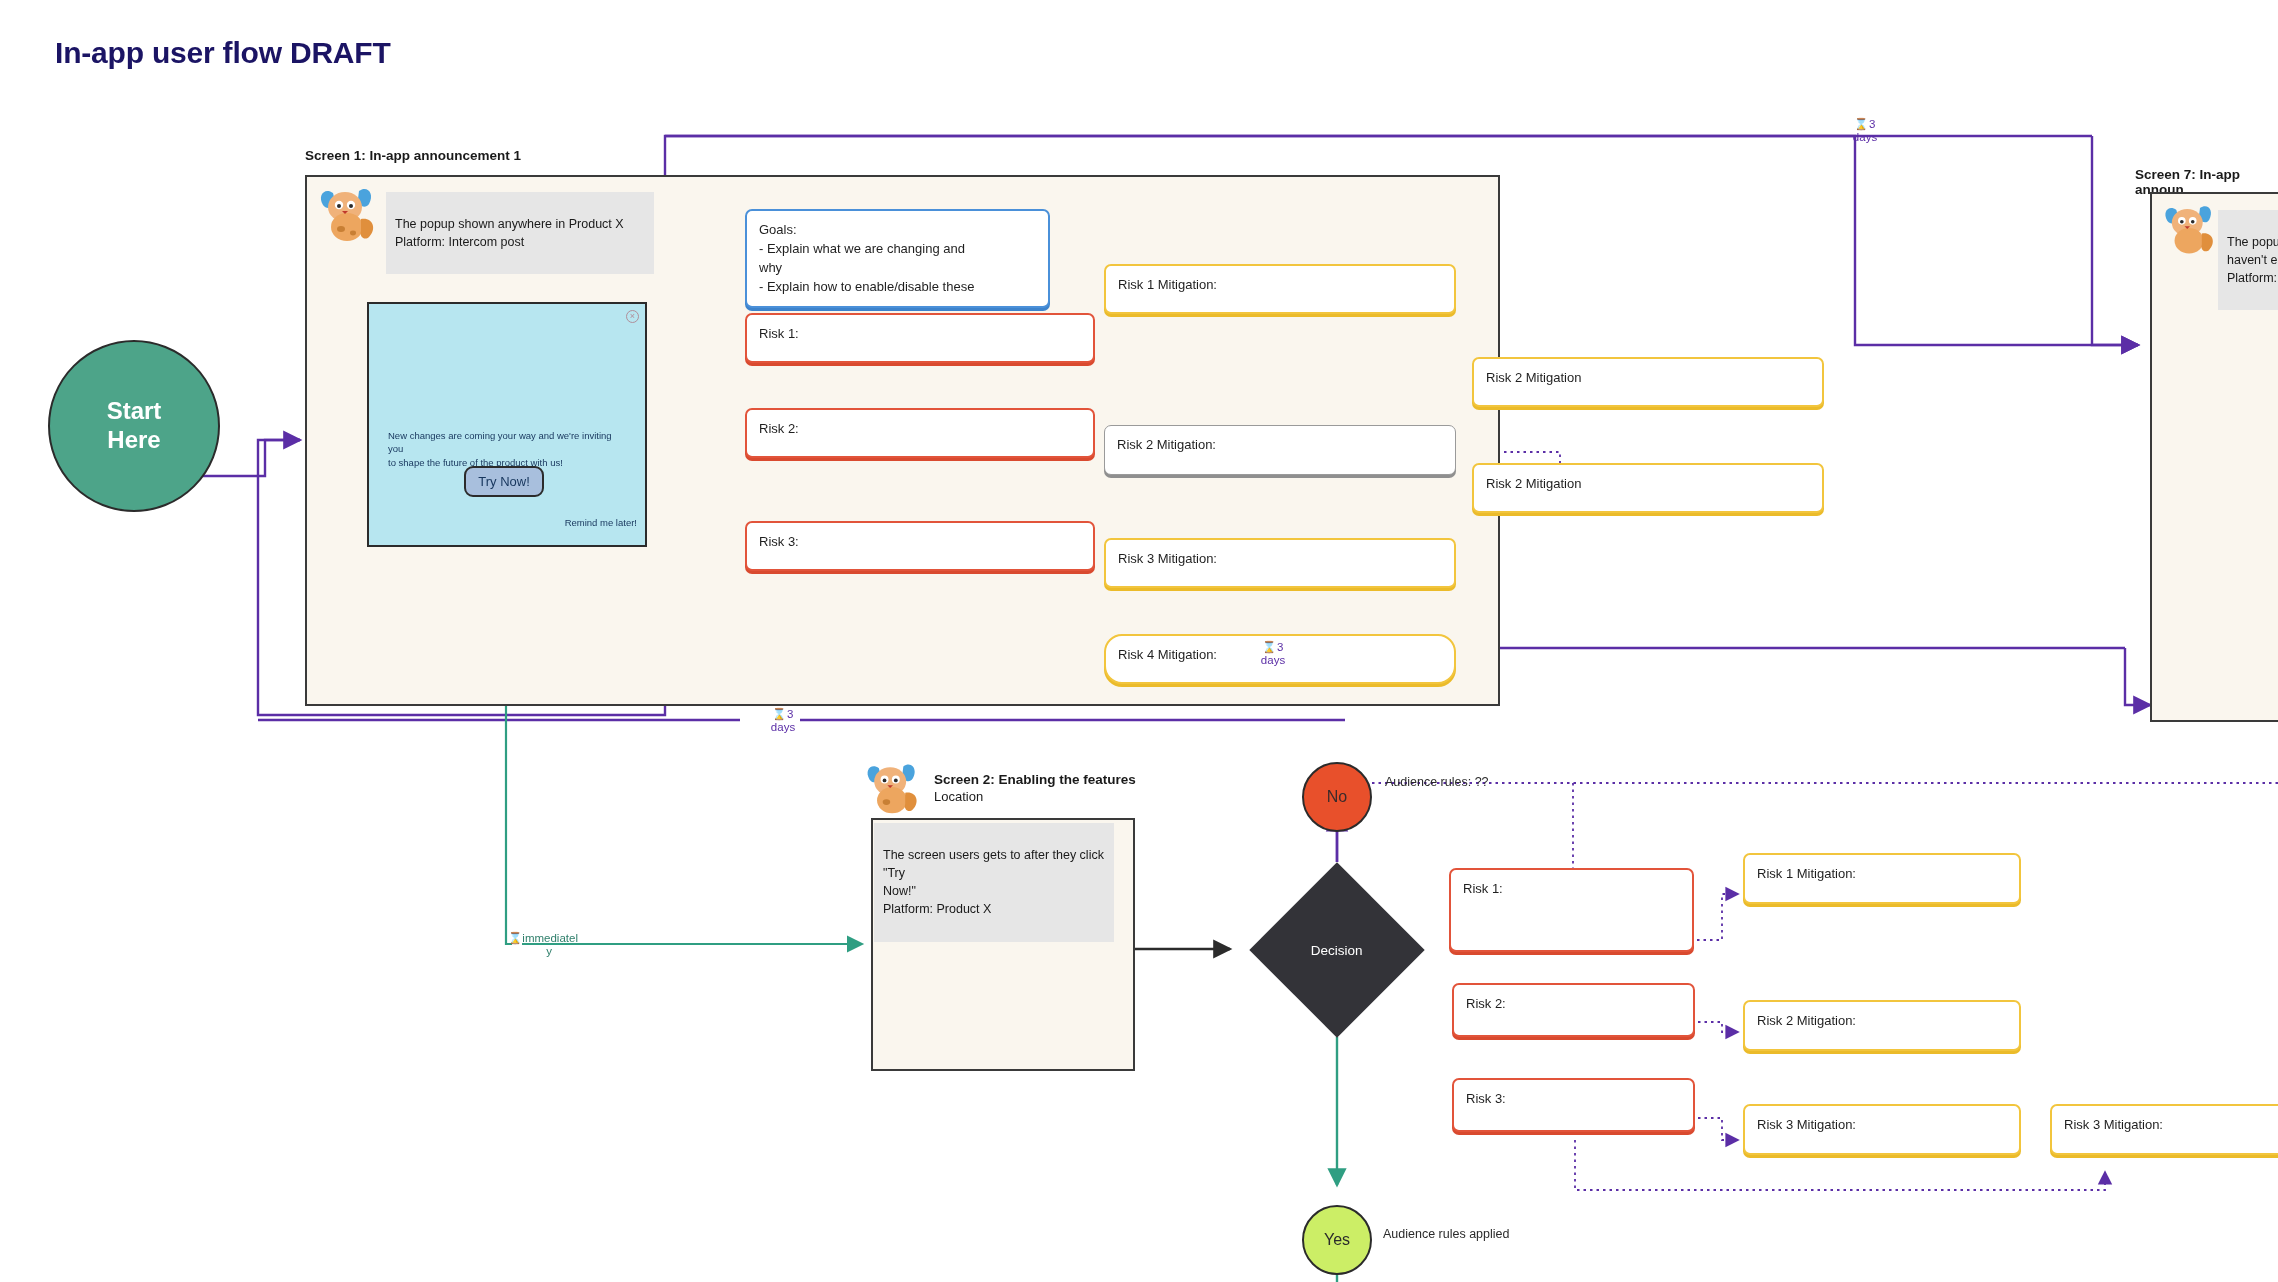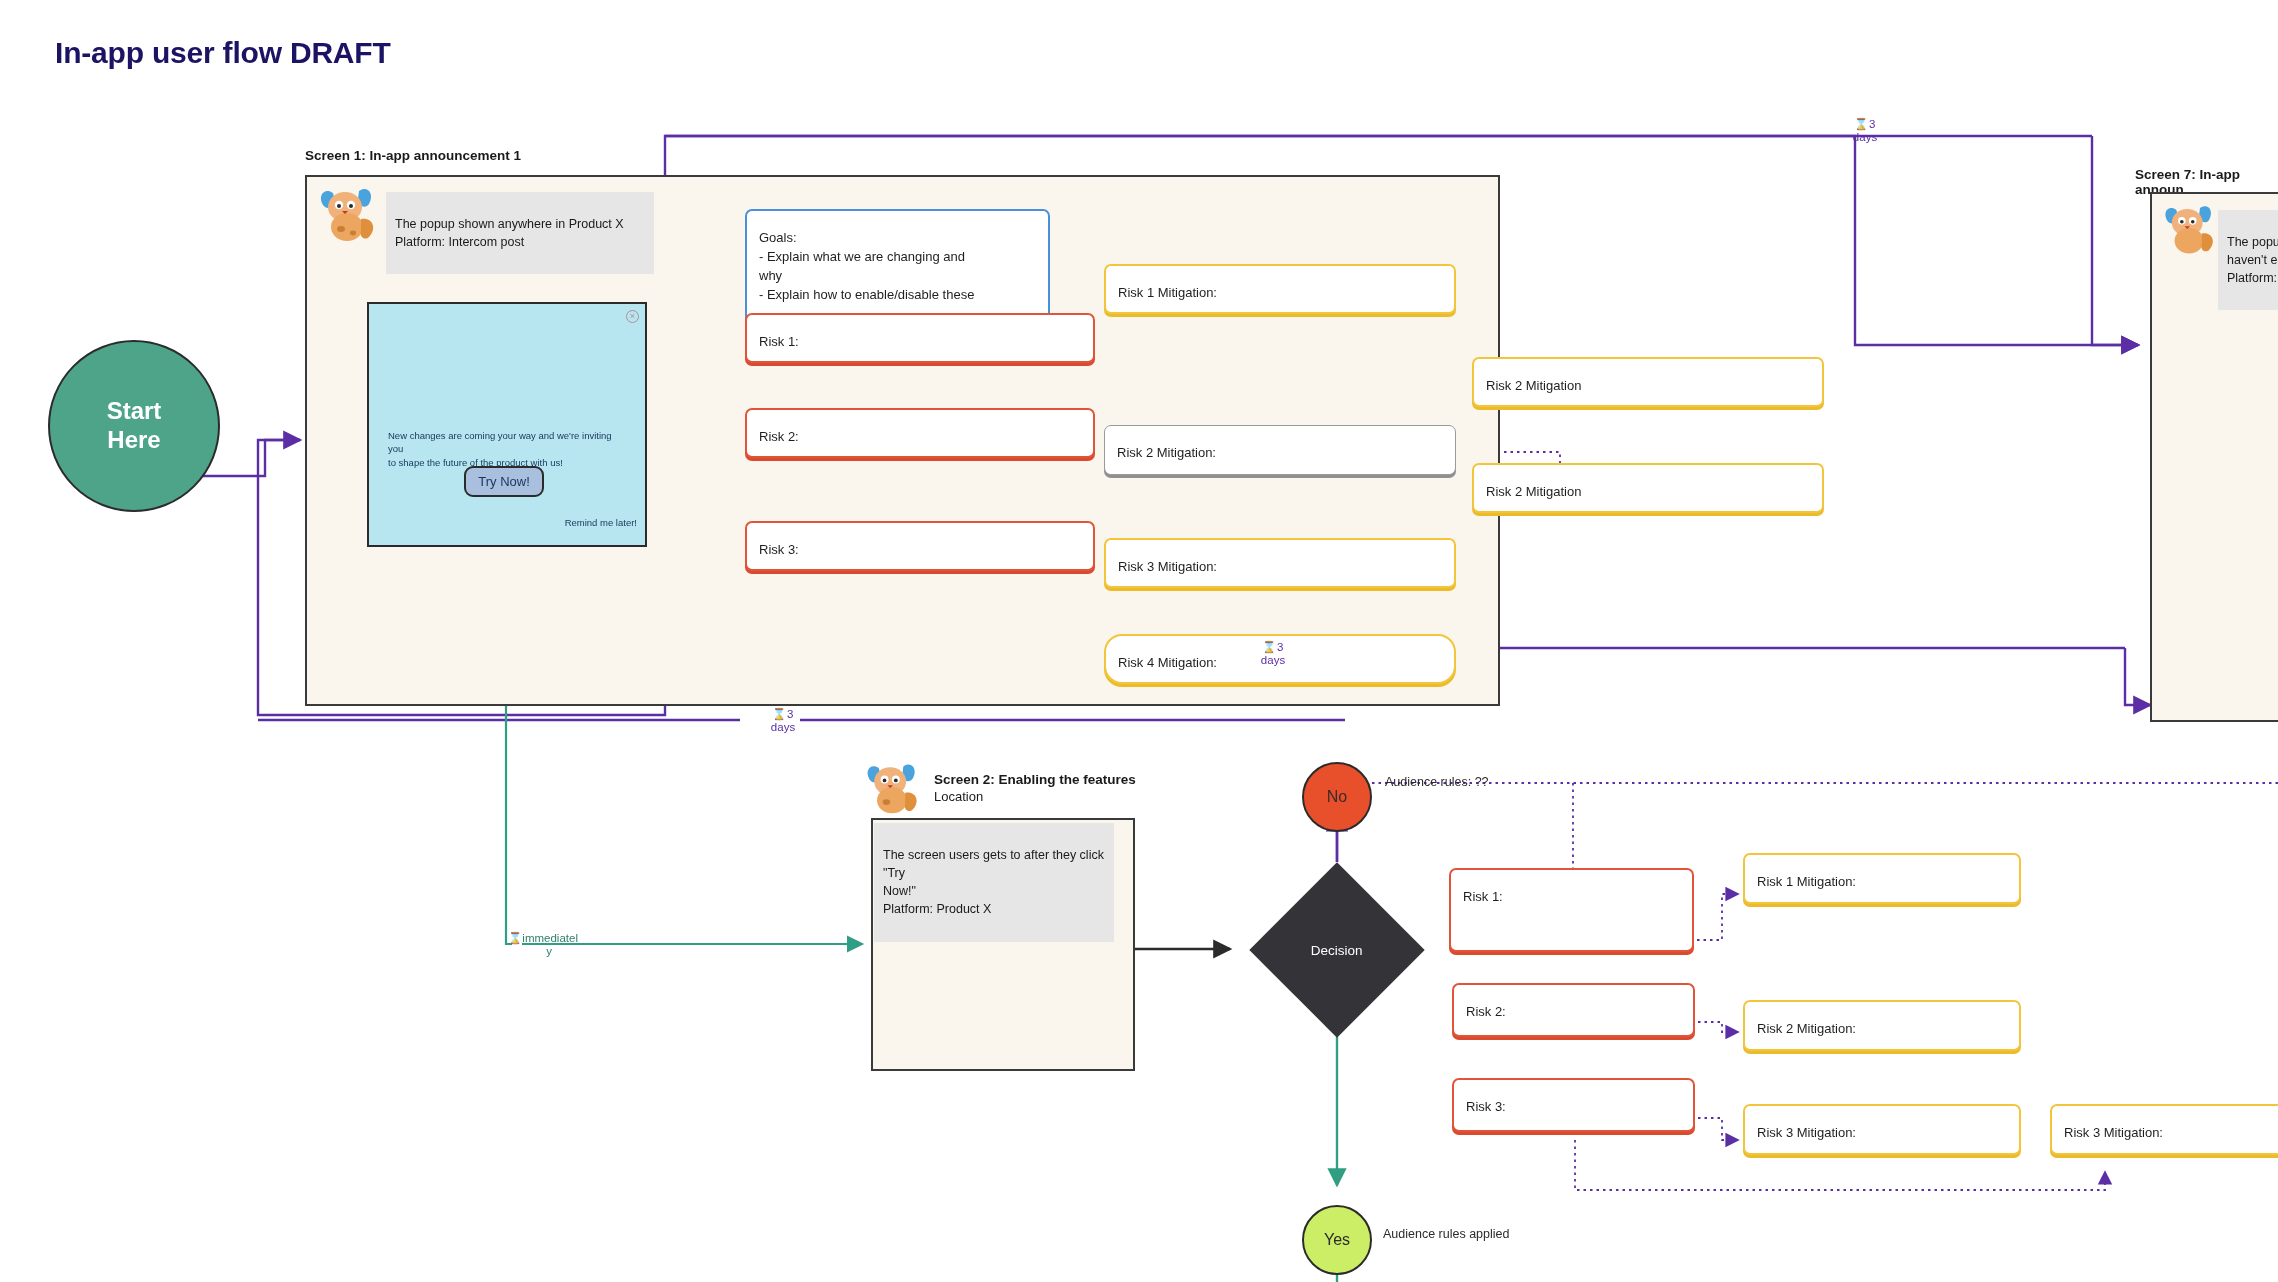--- a/index.html
+++ b/index.html
@@ -89,21 +89,21 @@
     line-height: 11px;
     text-align: center;
   }
 
   
   .box {
     background: #ffffff;
     border-radius: 7px;
     font-size: 13px;
     color: #1f1f1f;
-    padding: 18px 12px;
+    padding: 10px 12px;
     line-height: 1.45;
   }
   .box-blue   { border: 2px solid #4a90d9; box-shadow: 0 3px 0 0 #3d83cc; }
   .box-red    { border: 2px solid #e2543a; box-shadow: 0 3px 0 0 #d94a2f; }
   .box-yellow { border: 2px solid #f2c53d; box-shadow: 0 3px 0 0 #ebbb2a; }
 
   
   .circle {
     border-radius: 50%;
     display: flex; align-items: center; justify-content: center;

